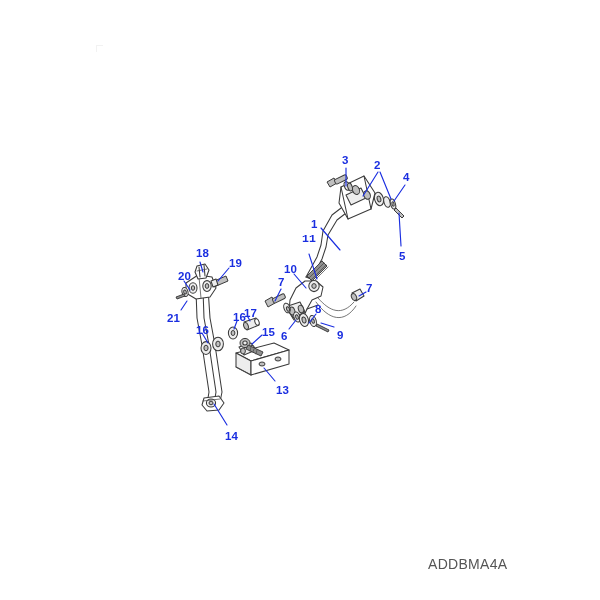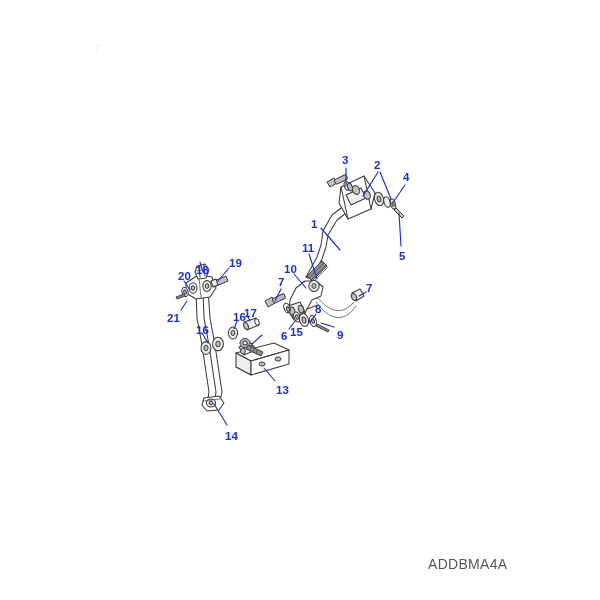--- a/index.html
+++ b/index.html
@@ -291,29 +291,29 @@
       <div class="callout-num" style="left: 311px; top: 219px; color: rgb(26, 46, 224);">1</div>
       <div class="callout-num" style="left: 374px; top: 160px; color: rgb(26, 46, 224);">2</div>
       <div class="callout-num" style="left: 342px; top: 155px; color: rgb(26, 46, 224);">3</div>
       <div class="callout-num" style="left: 403px; top: 172px; color: rgb(26, 46, 224);">4</div>
       <div class="callout-num" style="left: 399px; top: 251px; color: rgb(26, 46, 224);">5</div>
       <div class="callout-num" style="left: 281px; top: 331px; color: rgb(26, 46, 224);">6</div>
       <div class="callout-num" style="left: 278px; top: 277px; color: rgb(26, 46, 224);">7</div>
       <div class="callout-num" style="left: 315px; top: 304px; color: rgb(26, 46, 224);">8</div>
       <div class="callout-num" style="left: 337px; top: 330px; color: rgb(26, 46, 224);">9</div>
       <div class="callout-num" style="left: 284px; top: 264px; color: rgb(26, 46, 224);">10</div>
-      <div class="callout-num" style="left: 302px; top: 243px; color: rgb(26, 46, 224);">11</div>
+      <div class="callout-num" style="left: 302px; top: 233px; color: rgb(26, 46, 224); font-family: Liberation Mono, monospace;">11</div>
       <div class="callout-num" style="left: 366px; top: 283px; color: rgb(26, 46, 224);">7</div>
       <div class="callout-num" style="left: 276px; top: 385px; color: rgb(26, 46, 224);">13</div>
       <div class="callout-num" style="left: 225px; top: 431px; color: rgb(26, 46, 224);">14</div>
-      <div class="callout-num" style="left: 262px; top: 327px; color: rgb(26, 46, 224); margin-left: 28px;">15</div>
+      <div class="callout-num" style="left: 262px; top: 327px; color: rgb(26, 46, 224);">15</div>
       <div class="callout-num" style="left: 196px; top: 325px; color: rgb(26, 46, 224);">16</div>
       <div class="callout-num" style="left: 233px; top: 312px; color: rgb(26, 46, 224);">16</div>
       <div class="callout-num" style="left: 244px; top: 308px; color: rgb(26, 46, 224);">17</div>
-      <div class="callout-num" style="left: 196px; top: 265px; color: rgb(26, 46, 224); text-align: center;">18</div>
+      <div class="callout-num" style="left: 196px; top: 248px; color: rgb(26, 46, 224); text-align: center;">18</div>
       <div class="callout-num" style="left: 229px; top: 258px; color: rgb(26, 46, 224);">19</div>
       <div class="callout-num" style="left: 178px; top: 271px; color: rgb(26, 46, 224);">20</div>
       <div class="callout-num" style="left: 167px; top: 313px; color: rgb(26, 46, 224);">21</div>
     </div>
 
   <div id="footer-code">ADDBMA4A</div>
 
 </div>
 
 </body></html>

